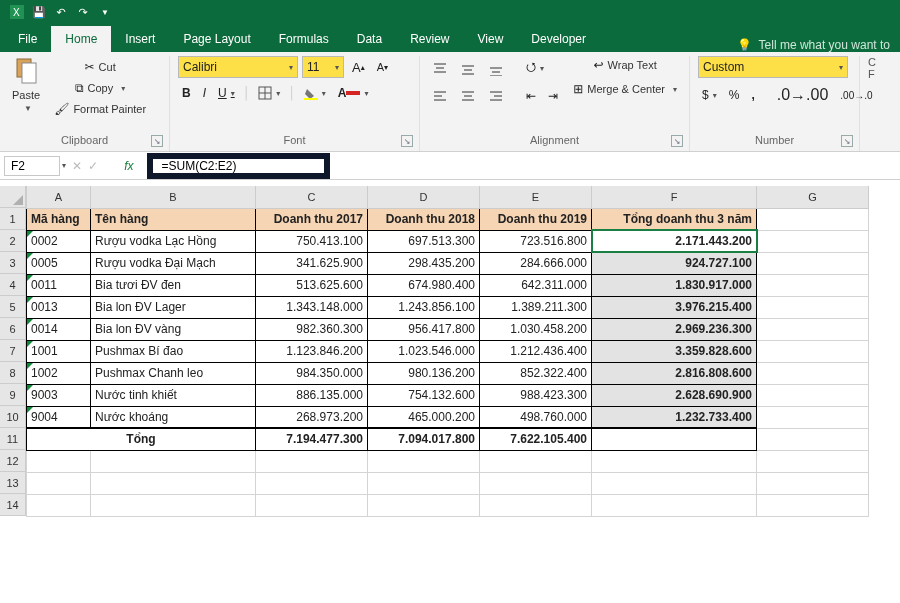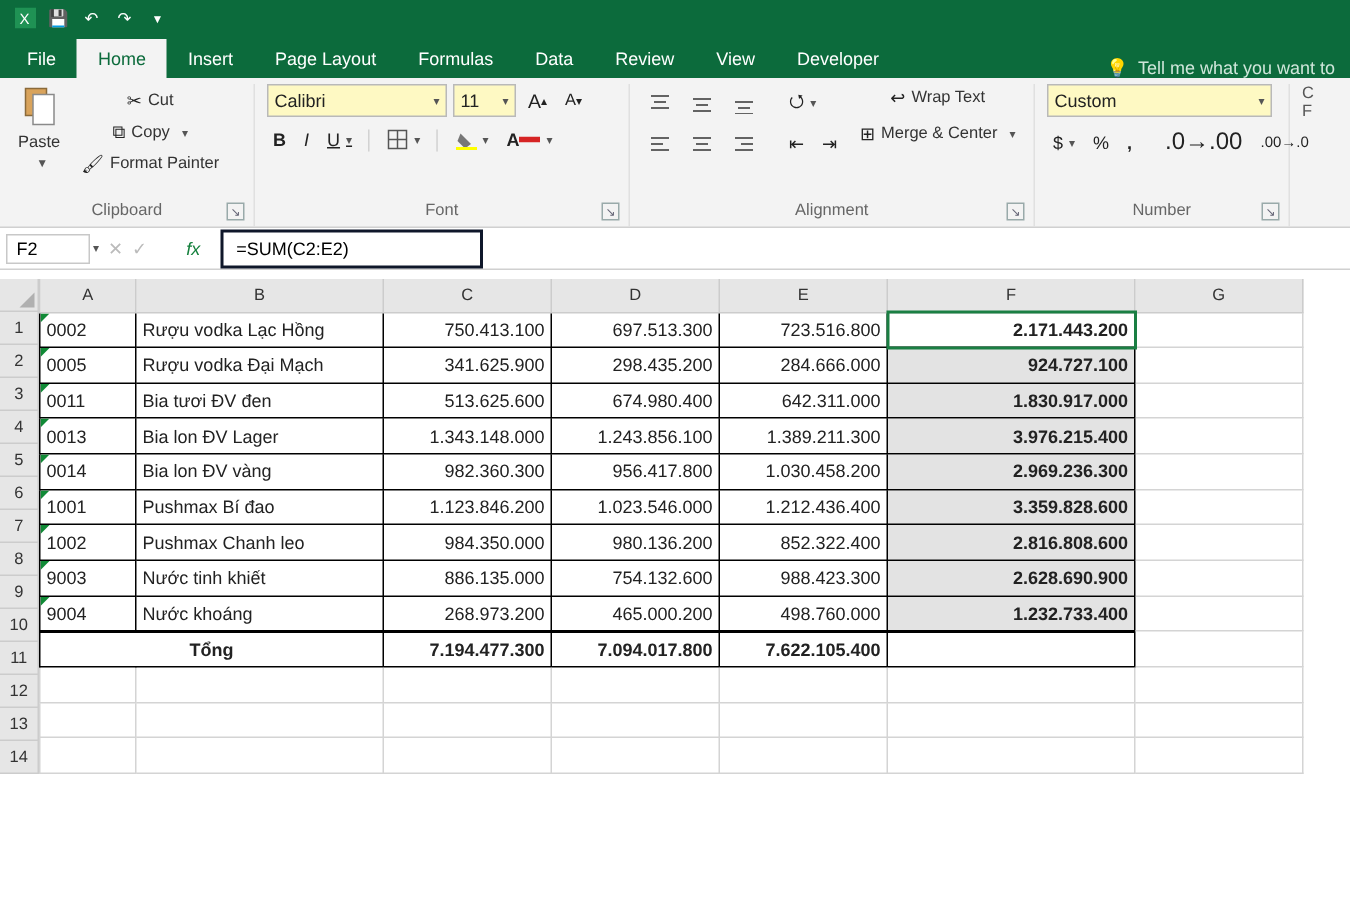--- a/index.html
+++ b/index.html
@@ -15,28 +15,28 @@
   .group { border-right:1px solid #e0e0e0; padding:0 8px 2px 8px; display:flex; flex-direction:column; position:relative;}
   .group-body { display:flex; align-items:flex-start; gap:6px; flex:1; }
   .group-label { text-align:center; font-size:11px; color:#666; padding:2px 0 3px 0; position:relative;}
   .dlaunch { position:absolute; right:-2px; bottom:2px; width:12px; height:12px; border:1px solid #9aa; color:#667; font-size:8px; display:flex; align-items:center; justify-content:center;}
   .bigbtn { display:flex; flex-direction:column; align-items:center; gap:3px; padding:2px 4px; cursor:pointer;}
   .iconbox { width:28px; height:28px; display:flex; align-items:center; justify-content:center;}
   .col { display:flex; flex-direction:column; gap:3px; }
   .row { display:flex; align-items:center; gap:4px; }
   .smalltxt { font-size:11px; color:#333;}
   .btn { border:1px solid transparent; padding:1px 3px; cursor:pointer; display:inline-flex; align-items:center; justify-content:center;}
-  .sel { border:1px solid #b9b9b9; background:#fef9c3; padding:2px 4px; font-size:12px; height:22px; display:flex; align-items:center; justify-content:space-between;}
+  .sel { border:1px solid #b9b9b9; background:#fde047; padding:2px 4px; font-size:12px; height:22px; display:flex; align-items:center; justify-content:space-between;}
   .drop-caret{font-size:8px;color:#555;margin-left:4px;}
   .fx-row{display:flex;align-items:center;border-bottom:1px solid #d0d0d0;height:28px;background:#fff;}
   .namebox{width:56px;border:1px solid #c8c8c8;margin:3px 4px;padding:2px 6px;font-size:12px;background:#fff;}
   .fx-ctrls{display:flex;align-items:center;gap:6px;padding:0 6px;color:#888;}
   .fx-label{font-style:italic;color:#15803d;margin:0 6px 0 20px;}
   .fx-input{flex:1;border:none;font-size:12px;padding:4px;outline:none;background:transparent;}
-  .fx-frame{border:2px solid #0f172a;margin:0 2px;padding:0 4px;flex:0 0 150px;display:flex;align-items:center;height:26px;}
+  .fx-frame{border:6px solid #0f172a;margin:0 2px;padding:0 4px;flex:0 0 150px;display:flex;align-items:center;height:26px;}
   .grid-wrap{display:flex;}
   .rowhdrs{display:flex;flex-direction:column;}
   .corner{width:26px;height:22px;background:#e6e6e6;border-right:1px solid #ccc;border-bottom:1px solid #ccc;display:flex;align-items:flex-end;justify-content:flex-end;}
   .corner::after{content:"";border-left:10px solid transparent;border-bottom:10px solid #b0b0b0;margin:2px;}
   .rh{width:26px;height:22px;background:#e6e6e6;border-right:1px solid #ccc;border-bottom:1px solid #ccc;display:flex;align-items:center;justify-content:center;font-size:11px;color:#333;}
   table.sheet{border-collapse:collapse;table-layout:fixed;}
   table.sheet th{background:#e6e6e6;border:1px solid #ccc;border-top:none;font-weight:normal;font-size:11px;color:#333;height:22px;}
   table.sheet td{border:1px solid #d4d4d4;height:22px;padding:0 4px;font-size:12px;white-space:nowrap;overflow:hidden;}
   .thA{width:64px;} .thB{width:165px;} .thC{width:112px;} .thD{width:112px;} .thE{width:112px;} .thF{width:165px;} .thG{width:112px;}
   .hdrcell{background:#f6d5b5;font-weight:bold;border:1px solid #000 !important;}
@@ -322,20 +322,29 @@
           <th class="thB">B</th>
           <th class="thC">C</th>
           <th class="thD">D</th>
           <th class="thE">E</th>
           <th class="thF">F</th>
           <th class="thG">G</th>
         </tr>
     </thead>
     <tbody id="sheet-body" class="selrange">
         <tr>
+          <td class="hdrcell">Mã hàng</td>
+          <td class="hdrcell">Tên hàng</td>
+          <td class="hdrcell rnum bold">Doanh thu 2017</td>
+          <td class="hdrcell rnum bold">Doanh thu 2018</td>
+          <td class="hdrcell rnum bold">Doanh thu 2019</td>
+          <td class="hdrcell rnum bold">Tổng doanh thu 3 năm</td>
+          <td></td>
+        </tr>
+        <tr>
           <td class="datacell greentri">0002</td>
           <td class="datacell">Rượu vodka Lạc Hồng</td>
           <td class="datacell rnum">750.413.100</td>
           <td class="datacell rnum">697.513.300</td>
           <td class="datacell rnum">723.516.800</td>
           <td class="datacell rnum bold fcol activec selouter">2.171.443.200</td>
           <td></td>
         </tr>
         <tr>
           <td class="datacell greentri">0005</td>

